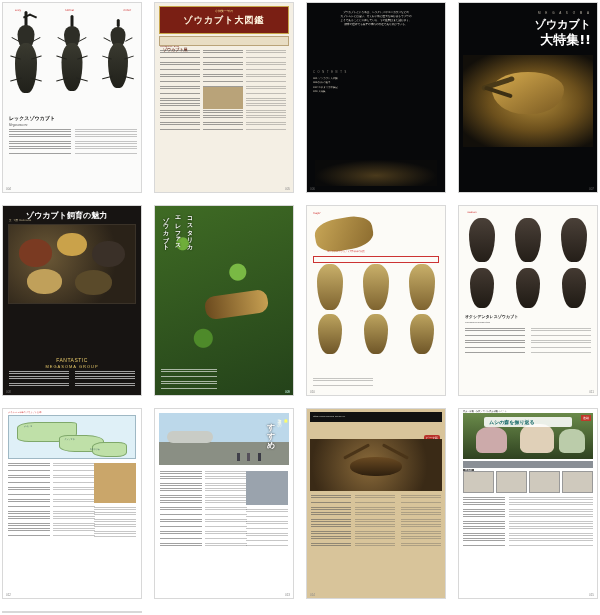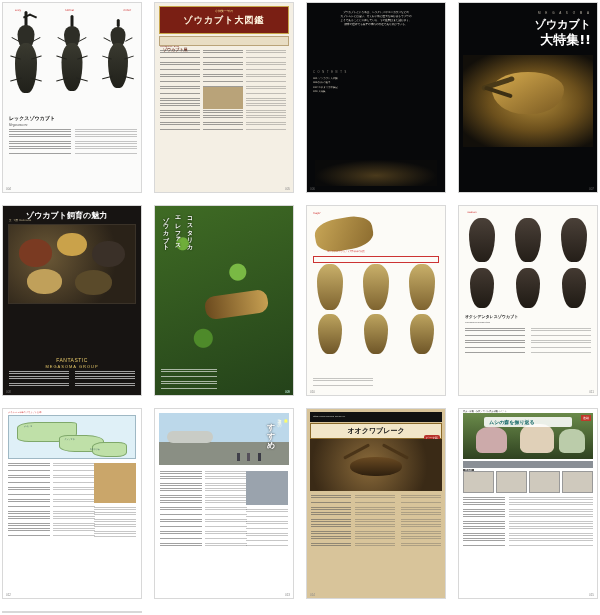--- a/index.html
+++ b/index.html
@@ -292,23 +292,20 @@
     <div class="tblock light" style="position:absolute;top:62px;left:50px;width:42px;height:76px;"></div>
     <div style="position:absolute;top:62px;right:5px;width:42px;height:34px;background:#9aa3ad;"></div>
     <div class="tblock light" style="position:absolute;top:100px;right:5px;width:42px;height:38px;"></div>
     <div class="pgnum r">013</div>
   </div>
 
   <div class="page p11">
     <div class="bar">
       <span style="color:#cfd3c8;font-size:2.4px;line-height:10px;margin-left:3px;display:block;">https://www.ookuwa-break.xxx</span>
     </div>
-    <div class="ttl">
-      <span class="jp">オオクワブレーク</span>
-    </div>
     <div style="position:absolute;top:26px;right:5px;background:#b8322a;color:#fff;font-size:3px;padding:1px 2px;border-radius:2px;" class="jp">ピーク版</div>
     <div class="ph">
       <div style="position:absolute;left:30%;top:34%;width:40%;height:38%;background:linear-gradient(#6a4a22,#2e1f0e);border-radius:46%;"></div>
       <div style="position:absolute;left:24%;top:22%;width:22%;height:5%;background:#4a3418;border-radius:3px;transform:rotate(-28deg);"></div>
       <div style="position:absolute;left:54%;top:22%;width:22%;height:5%;background:#4a3418;border-radius:3px;transform:rotate(28deg);"></div>
     </div>
     <div class="tblock" style="position:absolute;top:86px;left:4px;width:40px;height:52px;"></div>
     <div class="tblock light" style="position:absolute;top:86px;left:48px;width:40px;height:52px;"></div>
     <div class="tblock light" style="position:absolute;top:86px;right:4px;width:40px;height:52px;"></div>
     <div class="pgnum">014</div>

